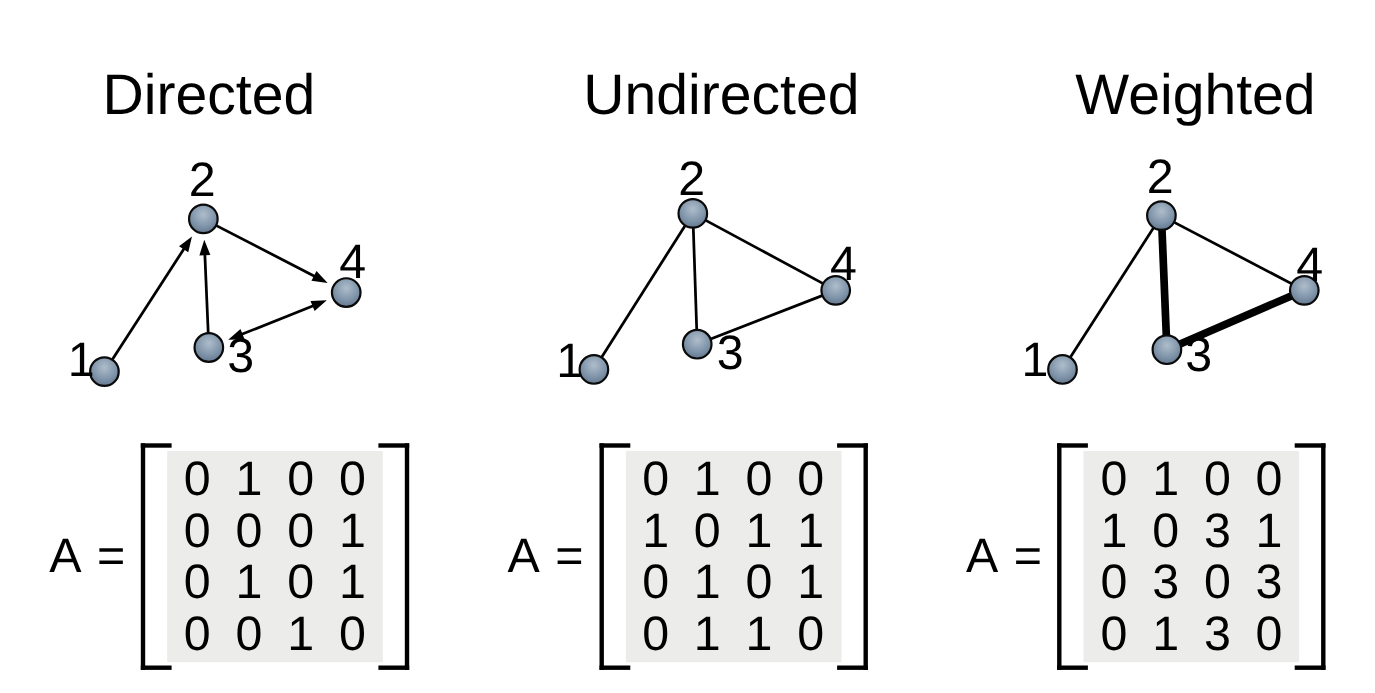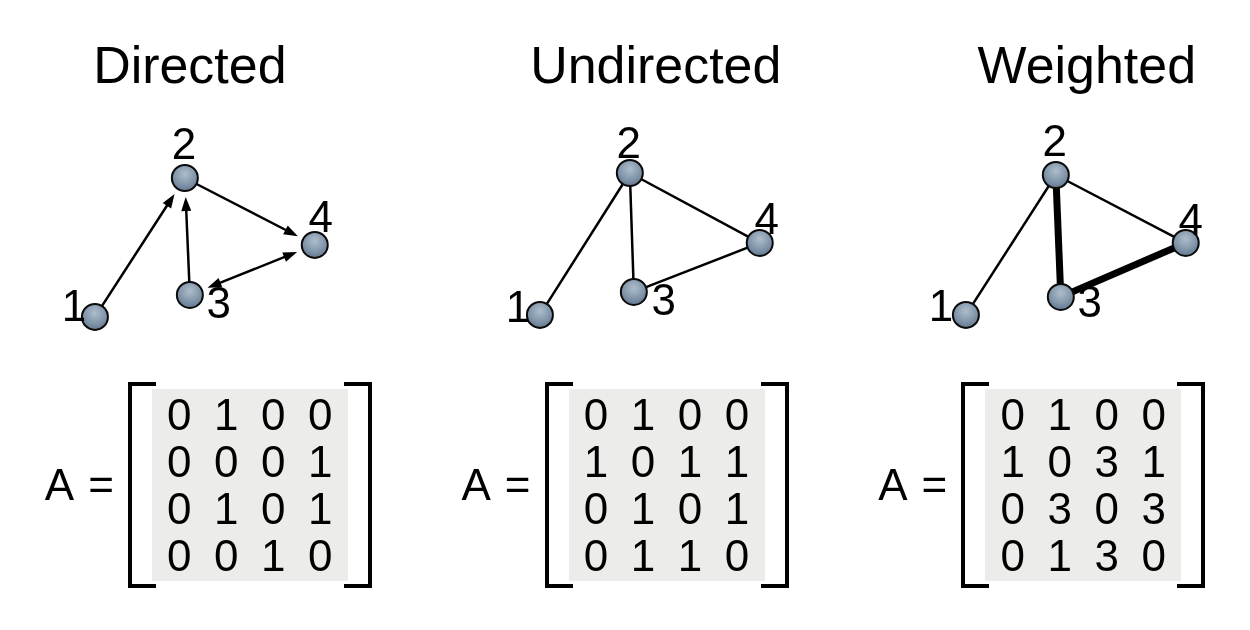--- a/index.html
+++ b/index.html
@@ -1,19 +1,19 @@
 <!DOCTYPE html>
 <html><head>
 <meta charset="utf-8">
 <style>
   html,body{margin:0;padding:0;background:#ffffff;}
   .figure{
     width:1250px;height:630px;background:#ffffff;
     display:flex;overflow:hidden;
-    font-family:"Liberation Sans", sans-serif;color:#000;
+    font-family:"Liberation Sans", sans-serif;color:#000;align-items:center;
   }
   .panel{flex:1 1 0;display:flex;flex-direction:column;align-items:center;}
   .graph-svg{display:block;width:100%;height:362px;}
   .matrix-row{display:flex;align-items:center;gap:14px;margin-top:20px;}
   .matrix-letter{font-size:44px;line-height:1;}
   .bracket{width:28px;height:206px;box-sizing:border-box;border:4px solid #000;flex:none;}
   .bracket-left{border-right:none;}
   .bracket-right{border-left:none;}
   .matrix-grid{
     display:grid;grid-template-columns:repeat(4,47px);grid-auto-rows:47px;

